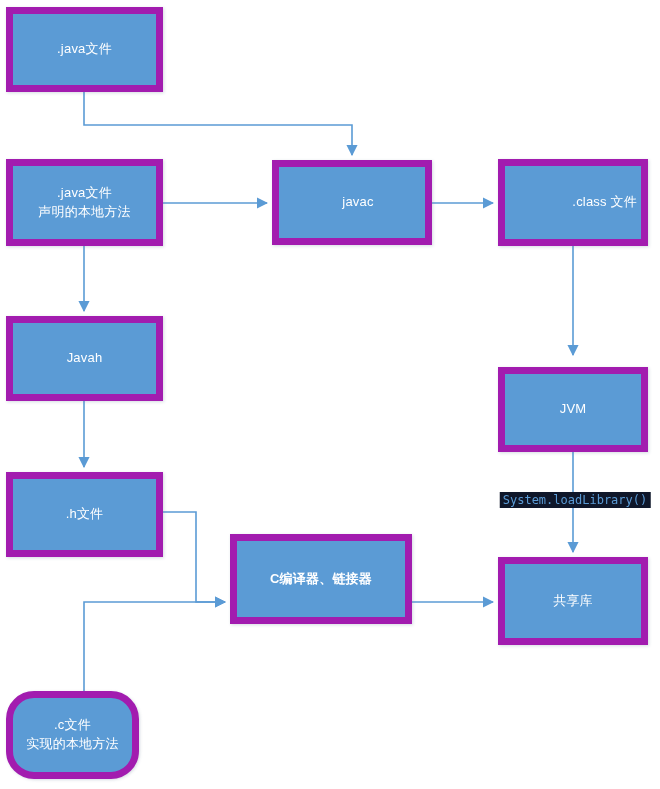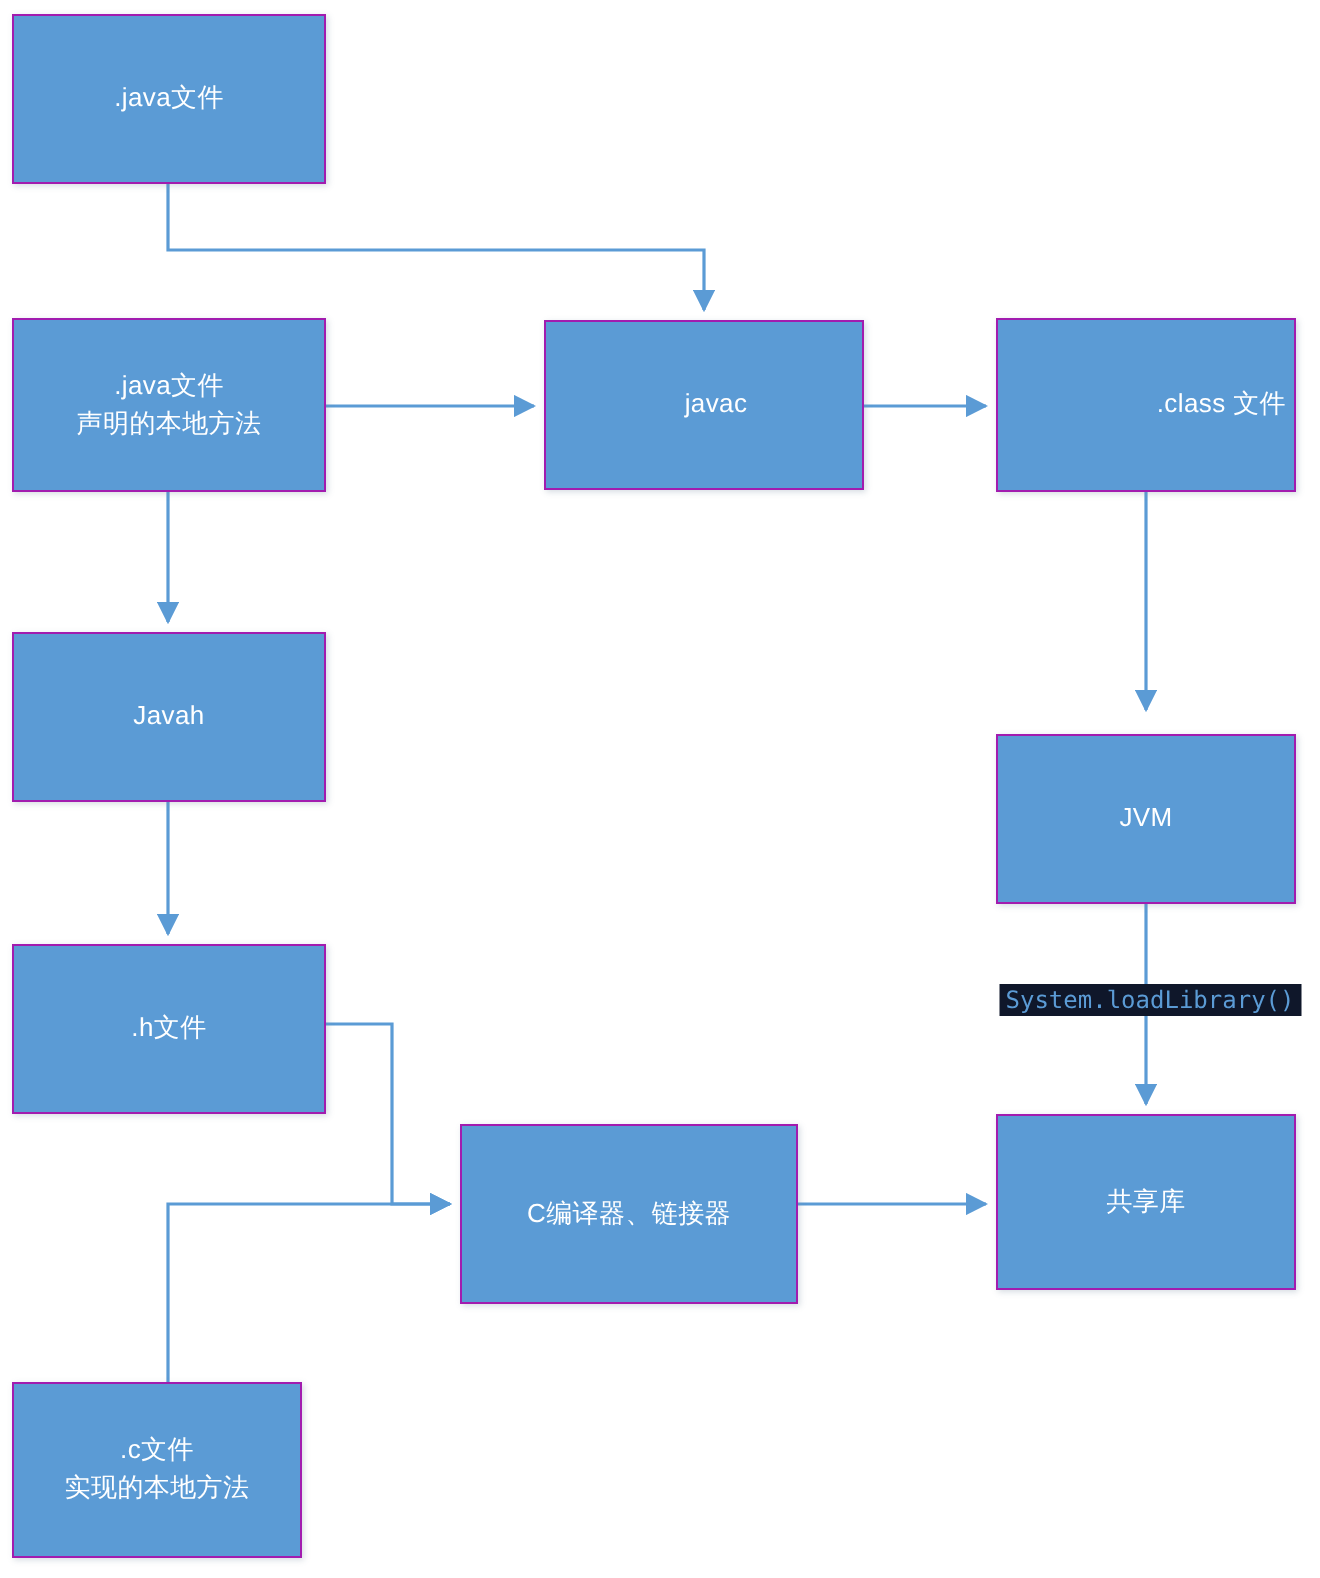--- a/index.html
+++ b/index.html
@@ -20,21 +20,21 @@
     position: absolute;
     left: 0;
     top: 0;
     width: 660px;
     height: 789px;
     pointer-events: none;
   }
   .node {
     position: absolute;
     background: #5B9BD5;
-    border: 1px solid #a21caf;
+    border: 7px solid #a21caf;
     box-sizing: border-box;
     display: flex;
     align-items: center;
     justify-content: center;
     text-align: center;
     color: #ffffff;
     font-size: 13px;
     line-height: 1.45;
     box-shadow: 1px 1px 3px rgba(120,140,160,0.30);
     letter-spacing: 0.2px;
@@ -111,28 +111,28 @@
   </div>
 
   <div class="node" style="left:498px; top:367px; width:150px; height:85px;">
     <span class="label">JVM</span>
   </div>
 
   <div class="node" style="left:6px; top:472px; width:157px; height:85px;">
     <span class="label">.h文件</span>
   </div>
 
-  <div class="node" style="left:230px; top:562px; width:169px; height:90px;">
+  <div class="node" style="left:230px; top:534px; width:182px; height:90px;font-weight:bold;">
     <span class="label">C编译器、链接器</span>
   </div>
 
   <div class="node" style="left:498px; top:557px; width:150px; height:88px;">
     <span class="label">共享库</span>
   </div>
 
-  <div class="node" style="left:6px; top:691px; width:145px; height:88px;">
+  <div class="node" style="left:6px; top:691px; width:133px; height:88px;border-radius:28px;">
     <span class="label">.c文件
 实现的本地方法</span>
   </div>
 
   <div class="edge-label" style="left:575px; top:500px; transform: translate(-50%, -50%);">System.loadLibrary()</div>
 
 </div>
 
 </body></html>

